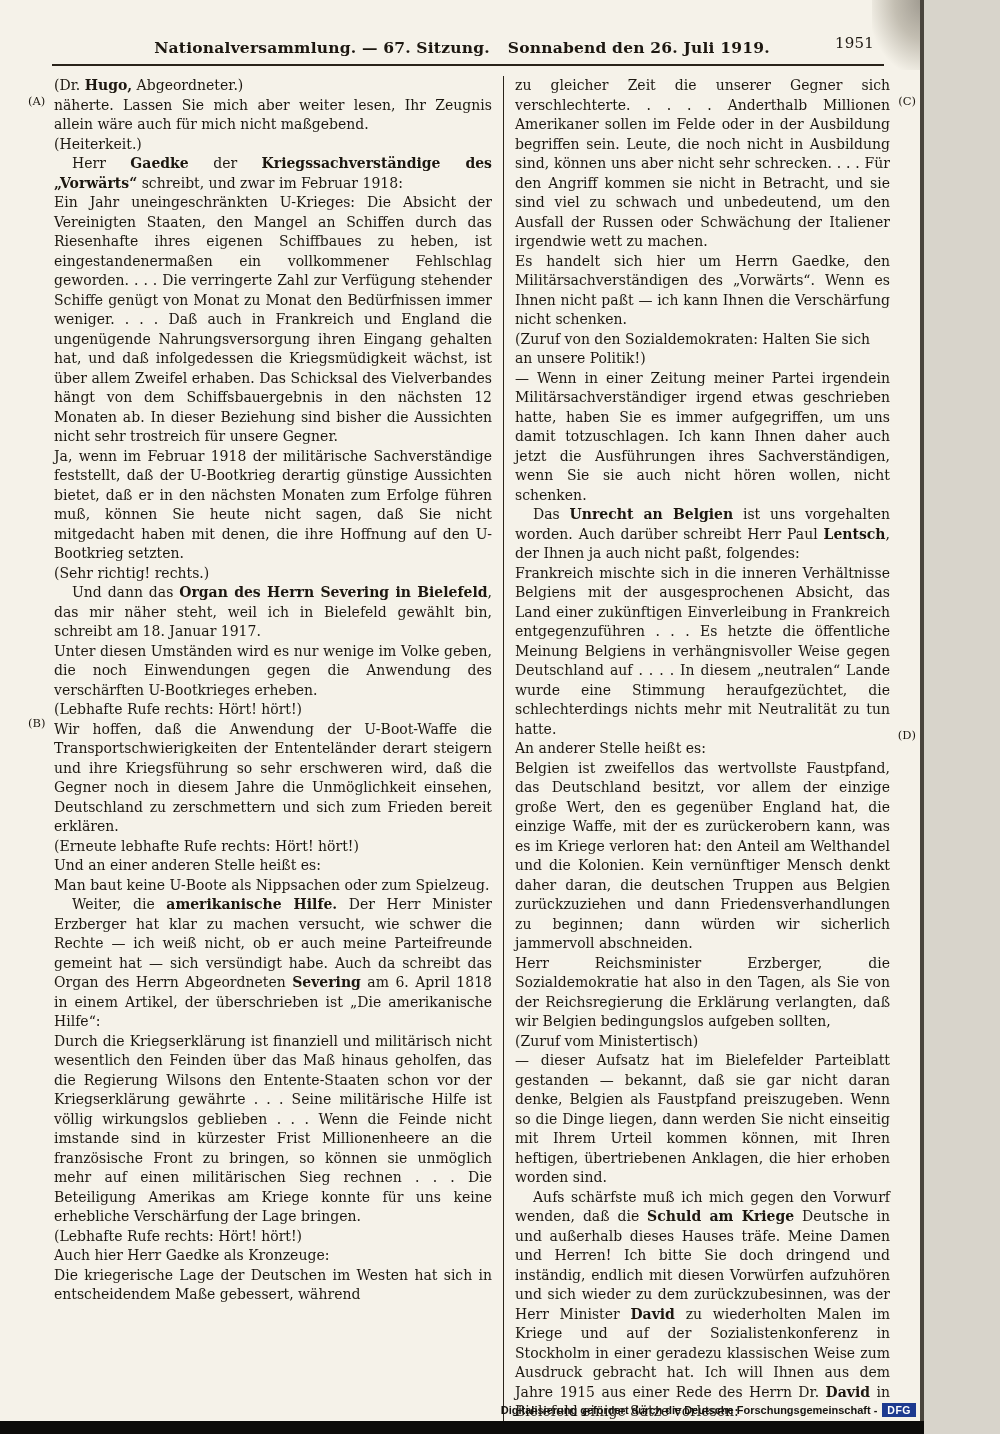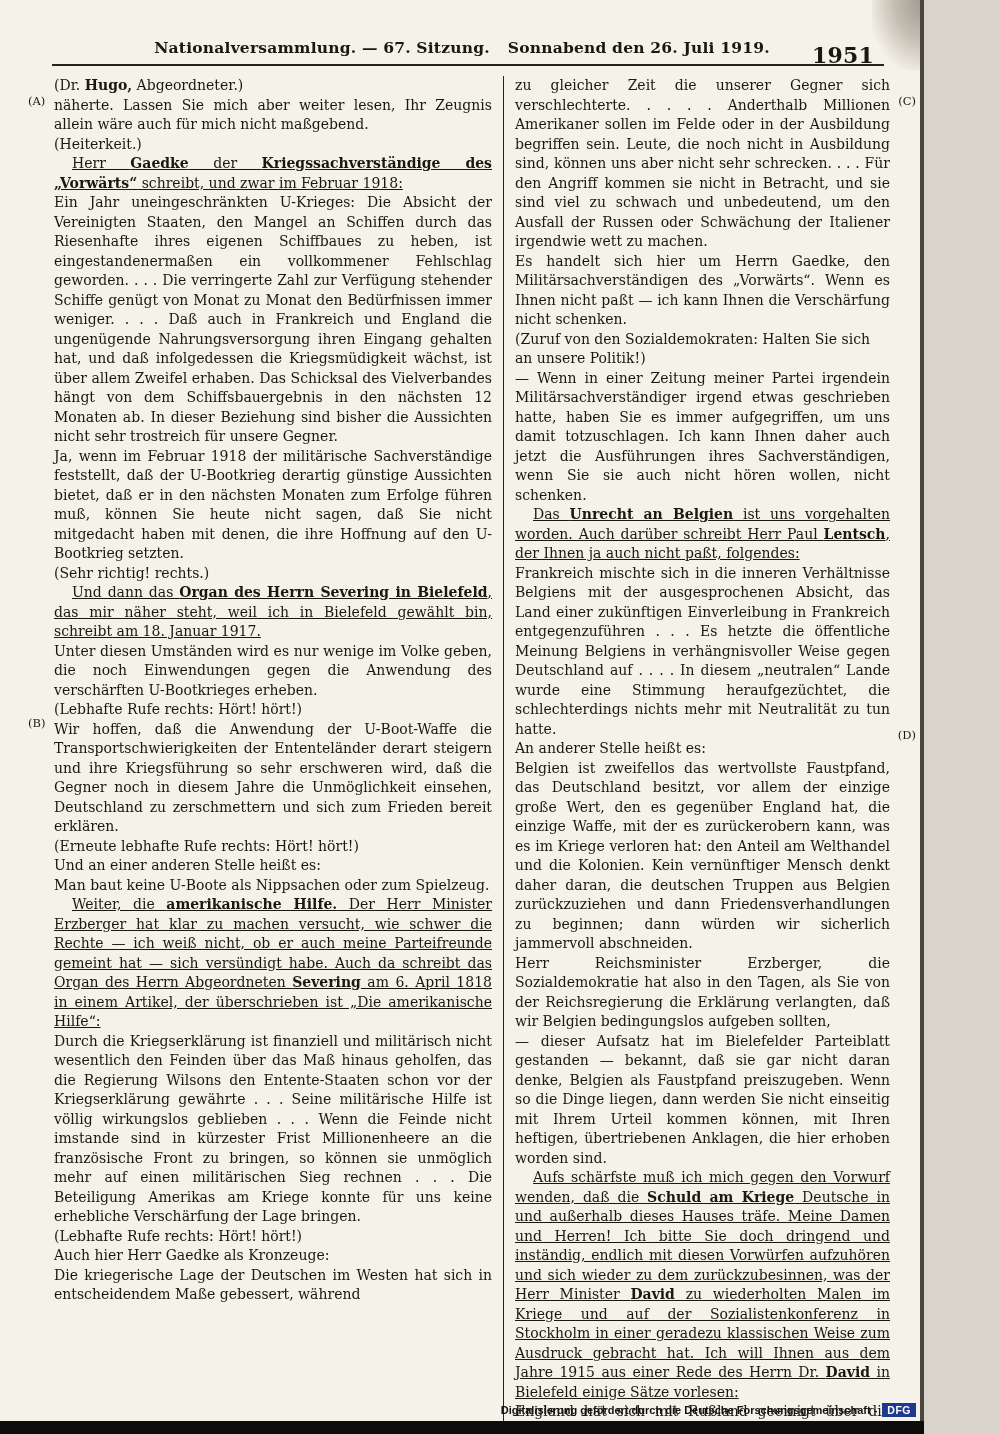--- a/index.html
+++ b/index.html
@@ -9,39 +9,39 @@
 
   
   .scan-corner { position:absolute; top:0; right:0; width:52px; height:70px;
     background:radial-gradient(ellipse at top right, #9d988e 0%, #c3beb2 40%, rgba(245,242,233,0) 78%); }
   .scan-right { position:absolute; top:0; right:0; width:4px; height:100%; background:#4a453d; }
   .bottom-bar { position:absolute; left:0; bottom:0; width:100%; height:13px; background:#0d0c0a; }
 
   
   .header { position:relative; padding-top:38px; text-align:center; font-weight:bold; font-size:15.5px; letter-spacing:.2px; }
   .header .date { margin-left:18px; }
-  .pageno { position:absolute; right:50px; top:34px; font-size:22px; font-weight:bold;margin-top:8px; }
+  .pageno { position:absolute; right:50px; top:34px; font-size:15px; font-weight:normal; }
   .rule { margin:7px 40px 0 52px; border-top:2px solid #29231a; }
 
   
   .mark { position:absolute; font-size:11.5px; }
   .mark-a { left:28px; top:94px; }
   .mark-b { left:28px; top:716px; }
   .mark-c { right:8px; top:94px; }
   .mark-d { right:8px; top:728px; }
 
   
   .cols { display:flex; align-items:stretch; padding:10px 34px 0 54px; }
   .col { font-size:14px; line-height:19.5px; text-align:justify; hyphens:none; }
   .col.left { flex:0 0 438px; width:438px; }
   .divider { flex:0 0 1px; background:#29231a; margin:0 11px; }
   .col.right { flex:1; min-width:0; }
 
   p.pp { margin:0; }
-  .pi { text-indent:18px;text-decoration:underline; }
+  .pi { text-indent:18px; }
   .q  { margin-left:40px; }
   .ctr { text-align:left; text-indent:0; }
   b { font-weight:bold; }
   .speaker { text-align:left; }
 
   
   .footer { position:absolute; right:8px; bottom:17px; display:flex; align-items:center; gap:5px;
     font-family:"Liberation Sans", sans-serif; font-size:11px; font-weight:bold; color:#15130f; }
   .dfg { background:#1d3a8f; color:#ffffff; font-weight:bold; font-size:10.5px; padding:1px 5px; letter-spacing:.5px; }
 </style>
@@ -93,20 +93,21 @@
     <section class="col right">
       <p class="pp q">zu gleicher Zeit die unserer Gegner sich verschlechterte. . . . . Anderthalb Millionen Amerikaner sollen im Felde oder in der Ausbildung begriffen sein. Leute, die noch nicht in Ausbildung sind, können uns aber nicht sehr schrecken. . . . Für den Angriff kommen sie nicht in Betracht, und sie sind viel zu schwach und unbedeutend, um den Ausfall der Russen oder Schwächung der Italiener irgendwie wett zu machen.</p>
       <p class="pp">Es handelt sich hier um Herrn Gaedke, den Militärsachverständigen des „Vorwärts“. Wenn es Ihnen nicht paßt — ich kann Ihnen die Verschärfung nicht schenken.</p>
       <p class="pp ctr">(Zuruf von den Sozialdemokraten: Halten Sie sich an unsere Politik!)</p>
       <p class="pp">— Wenn in einer Zeitung meiner Partei irgendein Militärsachverständiger irgend etwas geschrieben hatte, haben Sie es immer aufgegriffen, um uns damit totzuschlagen. Ich kann Ihnen daher auch jetzt die Ausführungen ihres Sachverständigen, wenn Sie sie auch nicht hören wollen, nicht schenken.</p>
       <p class="pp pi"><span>Das </span><b>Unrecht an Belgien</b><span> ist uns vorgehalten worden. Auch darüber schreibt Herr Paul </span><b>Lentsch</b><span>, der Ihnen ja auch nicht paßt, folgendes:</span></p>
       <p class="pp q">Frankreich mischte sich in die inneren Verhältnisse Belgiens mit der ausgesprochenen Absicht, das Land einer zukünftigen Einverleibung in Frankreich entgegenzuführen . . . Es hetzte die öffentliche Meinung Belgiens in verhängnisvoller Weise gegen Deutschland auf . . . . In diesem „neutralen“ Lande wurde eine Stimmung heraufgezüchtet, die schlechterdings nichts mehr mit Neutralität zu tun hatte.</p>
       <p class="pp">An anderer Stelle heißt es:</p>
       <p class="pp q">Belgien ist zweifellos das wertvollste Faustpfand, das Deutschland besitzt, vor allem der einzige große Wert, den es gegenüber England hat, die einzige Waffe, mit der es zurückerobern kann, was es im Kriege verloren hat: den Anteil am Welthandel und die Kolonien. Kein vernünftiger Mensch denkt daher daran, die deutschen Truppen aus Belgien zurückzuziehen und dann Friedensverhandlungen zu beginnen; dann würden wir sicherlich jammervoll abschneiden.</p>
       <p class="pp">Herr Reichsminister Erzberger, die Sozialdemokratie hat also in den Tagen, als Sie von der Reichsregierung die Erklärung verlangten, daß wir Belgien bedingungslos aufgeben sollten,</p>
+      <p class="pp ctr">(Zuruf vom Ministertisch)</p>
       <p class="pp">— dieser Aufsatz hat im Bielefelder Parteiblatt gestanden — bekannt, daß sie gar nicht daran denke, Belgien als Faustpfand preiszugeben. Wenn so die Dinge liegen, dann werden Sie nicht einseitig mit Ihrem Urteil kommen können, mit Ihren heftigen, übertriebenen Anklagen, die hier erhoben worden sind.</p>
       <p class="pp pi"><span>Aufs schärfste muß ich mich gegen den Vorwurf wenden, daß die </span><b>Schuld am Kriege</b><span> Deutsche in und außerhalb dieses Hauses träfe. Meine Damen und Herren! Ich bitte Sie doch dringend und inständig, endlich mit diesen Vorwürfen aufzuhören und sich wieder zu dem zurückzubesinnen, was der Herr Minister </span><b>David</b><span> zu wiederholten Malen im Kriege und auf der Sozialistenkonferenz in Stockholm in einer geradezu klassischen Weise zum Ausdruck gebracht hat. Ich will Ihnen aus dem Jahre 1915 aus einer Rede des Herrn Dr. </span><b>David</b><span> in Bielefeld einige Sätze vorlesen:</span></p>
       <p class="pp q">England hat sich mit Rußland geeinigt über die früheren Gegensätze in Asien, um eines neuen gemeinsamen Raubes willen. Es handelt</p>
     </section>
 
   </main>
 
   <div class="footer">
     <span>Digitalisierung gefördert durch die Deutsche Forschungsgemeinschaft -</span>
     <span class="dfg">DFG</span>

